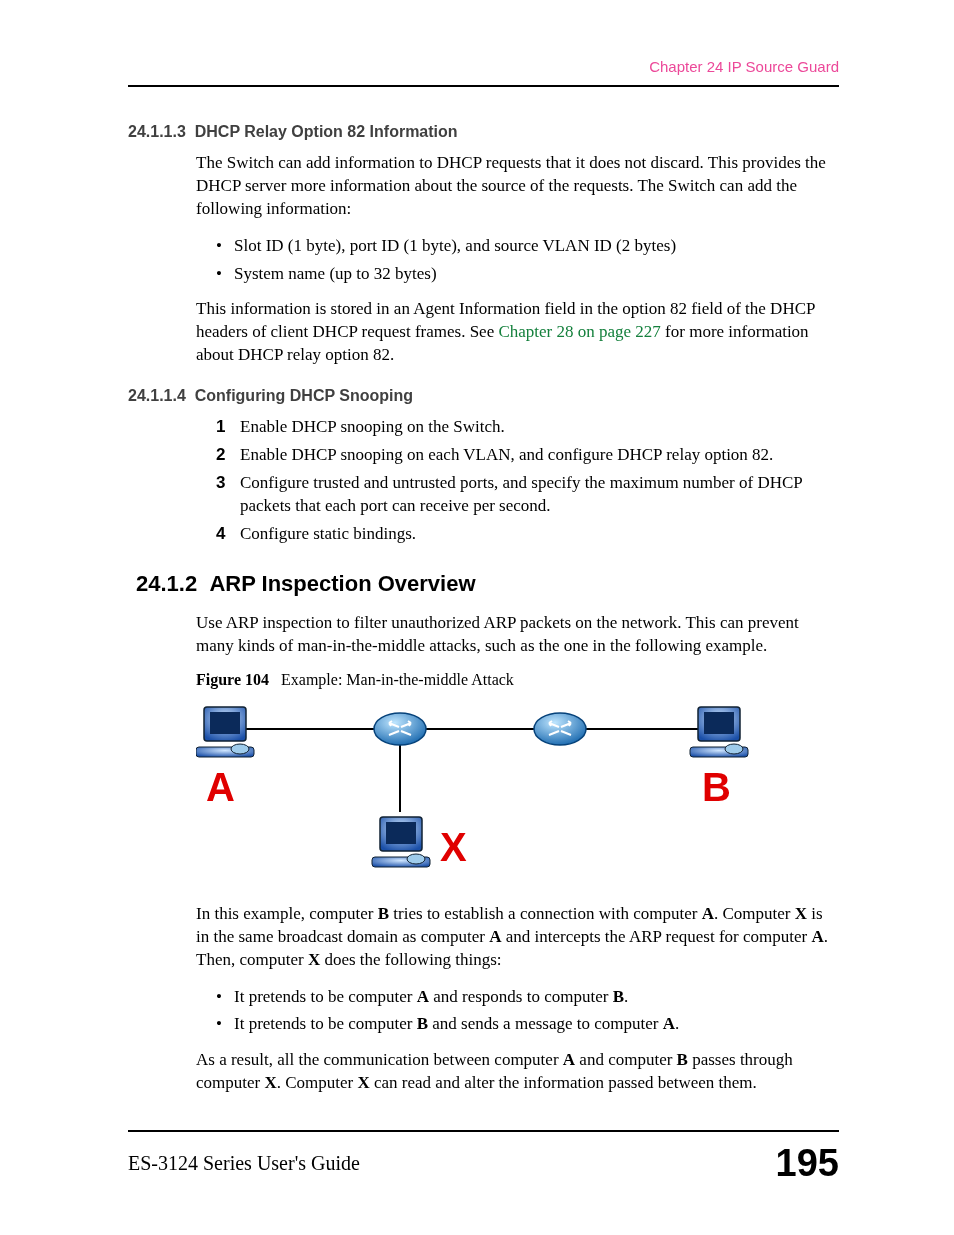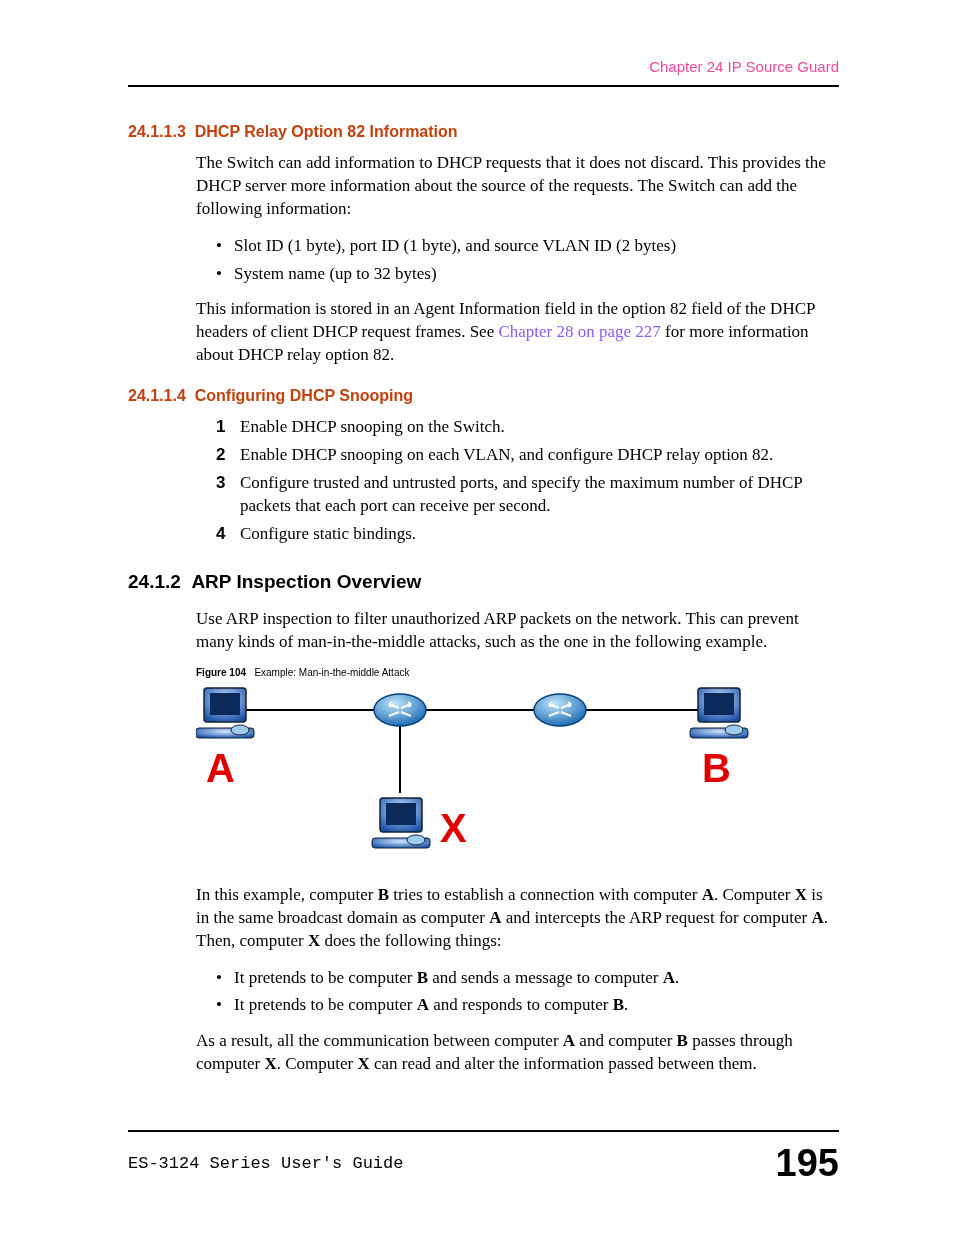--- a/index.html
+++ b/index.html
@@ -24,21 +24,21 @@
     .header-rule {
       border: none;
       border-top: 2px solid #000;
       margin-bottom: 36px;
     }
     .h4 {
       font-family: Arial, Helvetica, sans-serif;
       font-weight: bold;
       font-size: 16px;
       margin-bottom: 11px;
-      color: #c2410c;
+      color: #404040;
     }
     .body-block {
       margin-left: 68px;
     }
     .para {
       font-size: 17px;
       line-height: 1.35;
       margin-bottom: 13px;
     }
     .bullet-list {
@@ -50,21 +50,21 @@
       line-height: 1.4;
       margin-bottom: 4px;
       position: relative;
       padding-left: 18px;
     }
     .bullet-list li::before {
       content: "•";
       position: absolute;
       left: 0;
     }
-    .link { color: #8b5cf6; margin-top: 11px; }
+    .link { color: #15803d; margin-top: 11px; }
     .num-list {
       list-style: none;
       margin: 4px 0 20px 20px;
       counter-reset: num;
     }
     .num-list li {
       font-size: 17px;
       line-height: 1.35;
       margin-bottom: 5px;
       position: relative;
@@ -74,26 +74,27 @@
     .num-list li::before {
       content: counter(num);
       position: absolute;
       left: 0;
       font-family: Arial, Helvetica, sans-serif;
       font-weight: bold;
     }
     .h3 {
       font-family: Arial, Helvetica, sans-serif;
       font-weight: bold;
-      font-size: 19px;
-      margin: 25px 0 15px 0;
+      font-size: 22px;
+      margin: 25px 0 15px 8px;
     }
     .fig-caption {
-      font-family: Liberation Sans, sans-serif;
-      font-size: 10px;
+      font-family: Liberation Serif, serif;
+      font-size: 16px;
+      margin-bottom: 8px;
     }
     .fig-caption .bold { font-weight: bold; }
     .figure {
       width: 560px;
       height: 188px;
       position: relative;
       margin-bottom: 18px;
     }
     .bold { font-weight: bold; }
     .figure .line { stroke: #000; stroke-width: 2; }
@@ -108,22 +109,22 @@
       border: none;
       border-top: 2px solid #000;
       margin-bottom: 10px;
     }
     .footer-row {
       display: flex;
       justify-content: space-between;
       align-items: center;
     }
     .footer-left {
-      font-family: Liberation Mono, monospace;
-      font-size: 17px;
+      font-family: Liberation Serif, serif;
+      font-size: 20px;
     }
     .footer-right {
       font-family: Arial, Helvetica, sans-serif;
       font-weight: bold;
       font-size: 38px;
     }
   </style>
 </head>
 <body>
 
@@ -216,24 +217,24 @@
           <ellipse cx="44" cy="52" rx="9" ry="5" fill="#9fcceb" stroke="#123"></ellipse>
         </g>
         <text x="244" y="164" class="label-red">X</text>
       </svg>
     </div>
     <p class="para">
       <span>In this example, computer </span><span class="bold">B</span><span> tries to establish a connection with computer </span><span class="bold">A</span><span>. Computer </span><span class="bold">X</span><span> is in the same broadcast domain as computer </span><span class="bold">A</span><span> and intercepts the ARP request for computer </span><span class="bold">A</span><span>. Then, computer </span><span class="bold">X</span><span> does the following things:</span>
     </p>
     <ul class="bullet-list">
       <li>
-        <span>It pretends to be computer </span><span class="bold">B</span><span> and sends a message to computer </span><span class="bold">A</span><span>.</span>
+        <span>It pretends to be computer </span><span class="bold">A</span><span> and responds to computer </span><span class="bold">B</span><span>.</span>
       </li>
       <li>
-        <span>It pretends to be computer </span><span class="bold">A</span><span> and responds to computer </span><span class="bold">B</span><span>.</span>
+        <span>It pretends to be computer </span><span class="bold">B</span><span> and sends a message to computer </span><span class="bold">A</span><span>.</span>
       </li>
     </ul>
     <p class="para">
       <span>As a result, all the communication between computer </span><span class="bold">A</span><span> and computer </span><span class="bold">B</span><span> passes through computer </span><span class="bold">X</span><span>. Computer </span><span class="bold">X</span><span> can read and alter the information passed between them.</span>
     </p>
   </div>
 </div>
 
 <div class="footer">
   <hr class="footer-rule">

